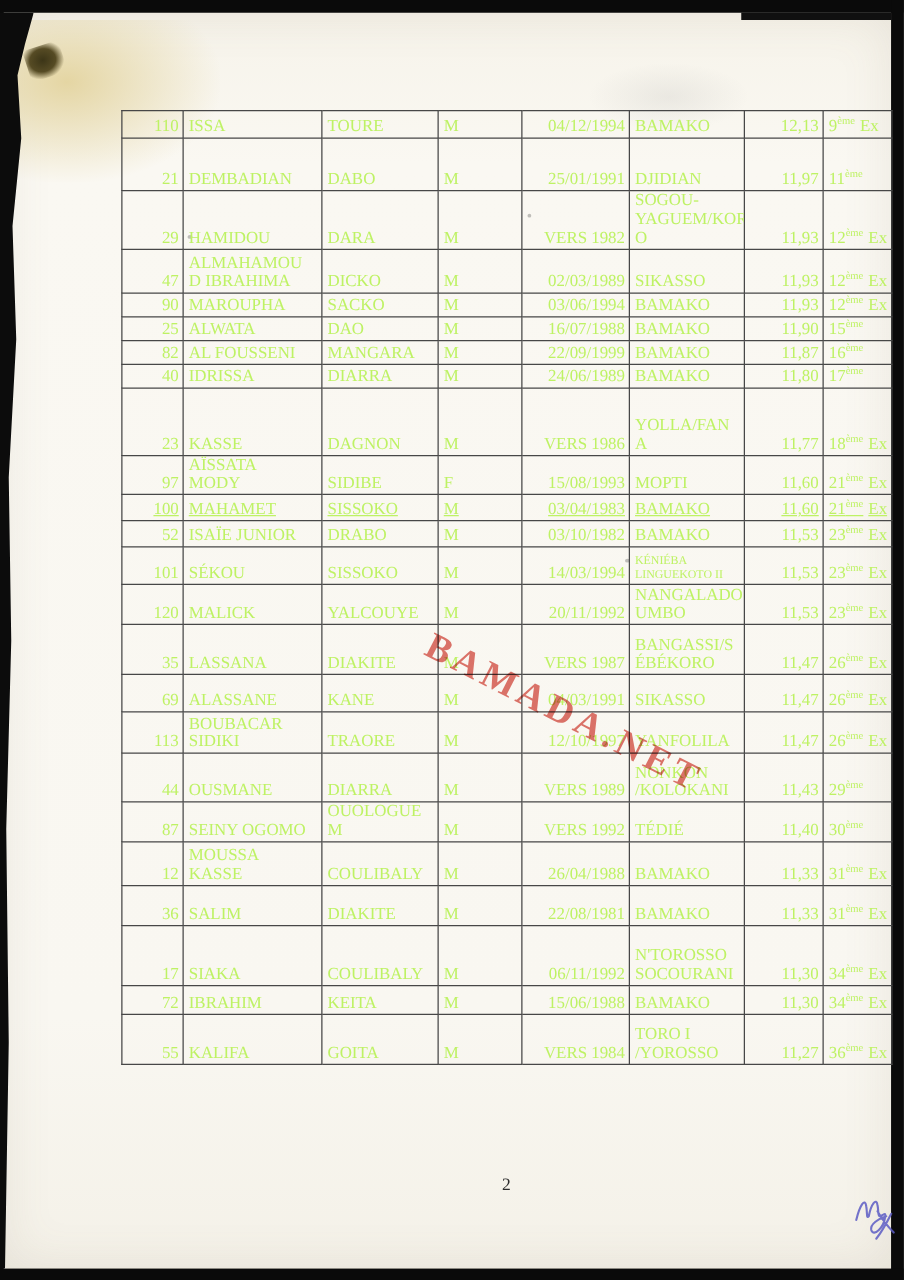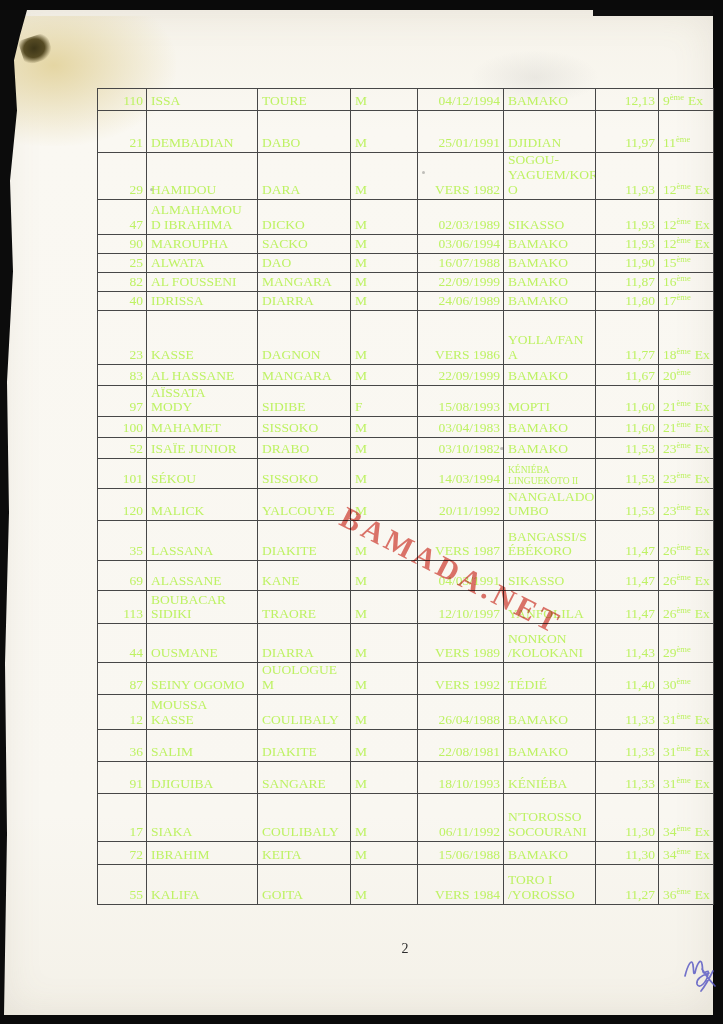--- a/index.html
+++ b/index.html
@@ -198,42 +198,32 @@
     <td class="c-num">23</td>
     <td class="c-first">KASSE</td>
     <td class="c-last">DAGNON</td>
     <td class="c-sex">M</td>
     <td class="c-dob vers">VERS 1986</td>
     <td class="c-place">YOLLA/FAN
 A</td>
     <td class="c-score">11,77</td>
     <td class="c-rank">18<sup>ème</sup><span class="ex">Ex</span></td>
   </tr>
-      <tr style="height: 21px;">
-    <td class="c-num">83</td>
-    <td class="c-first">AL HASSANE</td>
-    <td class="c-last">MANGARA</td>
-    <td class="c-sex">M</td>
-    <td class="c-dob">22/09/1999</td>
-    <td class="c-place">BAMAKO</td>
-    <td class="c-score">11,67</td>
-    <td class="c-rank">20<sup>ème</sup></td>
-  </tr>
       <tr style="height: 31px;">
     <td class="c-num">97</td>
     <td class="c-first">AÏSSATA
 MODY</td>
     <td class="c-last">SIDIBE</td>
     <td class="c-sex">F</td>
     <td class="c-dob">15/08/1993</td>
     <td class="c-place">MOPTI</td>
     <td class="c-score">11,60</td>
     <td class="c-rank">21<sup>ème</sup><span class="ex">Ex</span></td>
   </tr>
-      <tr style="height: 21px;">
+      <tr style="height: 21px; text-decoration: underline;">
     <td class="c-num">100</td>
     <td class="c-first">MAHAMET</td>
     <td class="c-last">SISSOKO</td>
     <td class="c-sex">M</td>
     <td class="c-dob">03/04/1983</td>
     <td class="c-place">BAMAKO</td>
     <td class="c-score">11,60</td>
     <td class="c-rank">21<sup>ème</sup><span class="ex">Ex</span></td>
   </tr>
       <tr style="height: 21px;">
@@ -336,30 +326,20 @@
       <tr style="height: 32px;">
     <td class="c-num">36</td>
     <td class="c-first">SALIM</td>
     <td class="c-last">DIAKITE</td>
     <td class="c-sex">M</td>
     <td class="c-dob">22/08/1981</td>
     <td class="c-place">BAMAKO</td>
     <td class="c-score">11,33</td>
     <td class="c-rank">31<sup>ème</sup><span class="ex">Ex</span></td>
   </tr>
-      <tr style="height: 32px;">
-    <td class="c-num">91</td>
-    <td class="c-first">DJIGUIBA</td>
-    <td class="c-last">SANGARE</td>
-    <td class="c-sex">M</td>
-    <td class="c-dob">18/10/1993</td>
-    <td class="c-place">KÉNIÉBA</td>
-    <td class="c-score">11,33</td>
-    <td class="c-rank">31<sup>ème</sup><span class="ex">Ex</span></td>
-  </tr>
       <tr style="height: 48px;">
     <td class="c-num">17</td>
     <td class="c-first">SIAKA</td>
     <td class="c-last">COULIBALY</td>
     <td class="c-sex">M</td>
     <td class="c-dob">06/11/1992</td>
     <td class="c-place">N'TOROSSO
 SOCOURANI</td>
     <td class="c-score">11,30</td>
     <td class="c-rank">34<sup>ème</sup><span class="ex">Ex</span></td>

